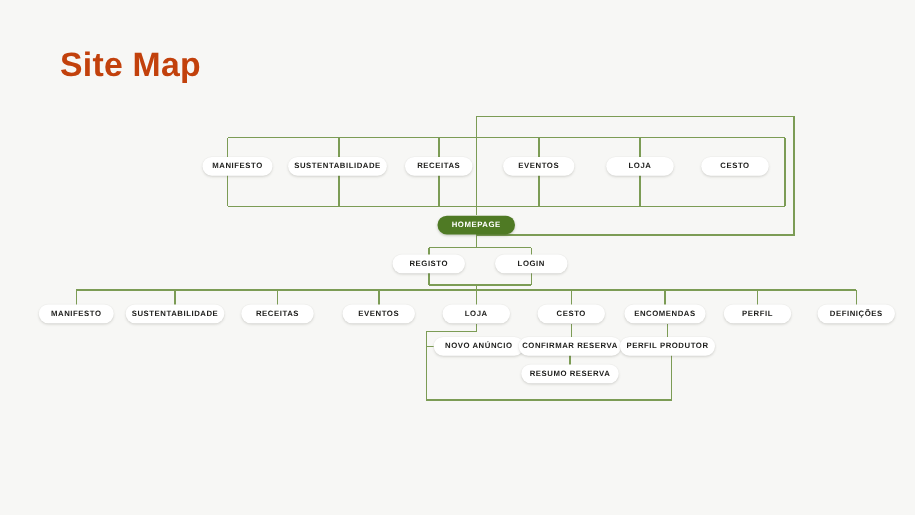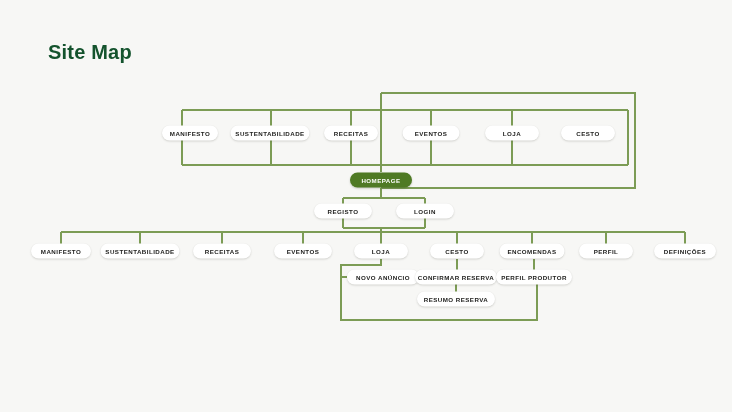--- a/index.html
+++ b/index.html
@@ -17,23 +17,23 @@
   #canvas {
     position: absolute;
     left: 0; top: 0;
     width: 732px;
     height: 412px;
   }
   #page-title {
     position: absolute;
     left: 48px;
     top: 40px;
-    font-size: 20px;
+    font-size: 27px;
     font-weight: bold;
-    color: #14532d;
+    color: #c2410c;
     letter-spacing: 0.2px;
     line-height: 24px;
     white-space: nowrap;
   }
   #lines {
     position: absolute;
     left: 0; top: 0;
     width: 732px;
     height: 412px;
     pointer-events: none;

